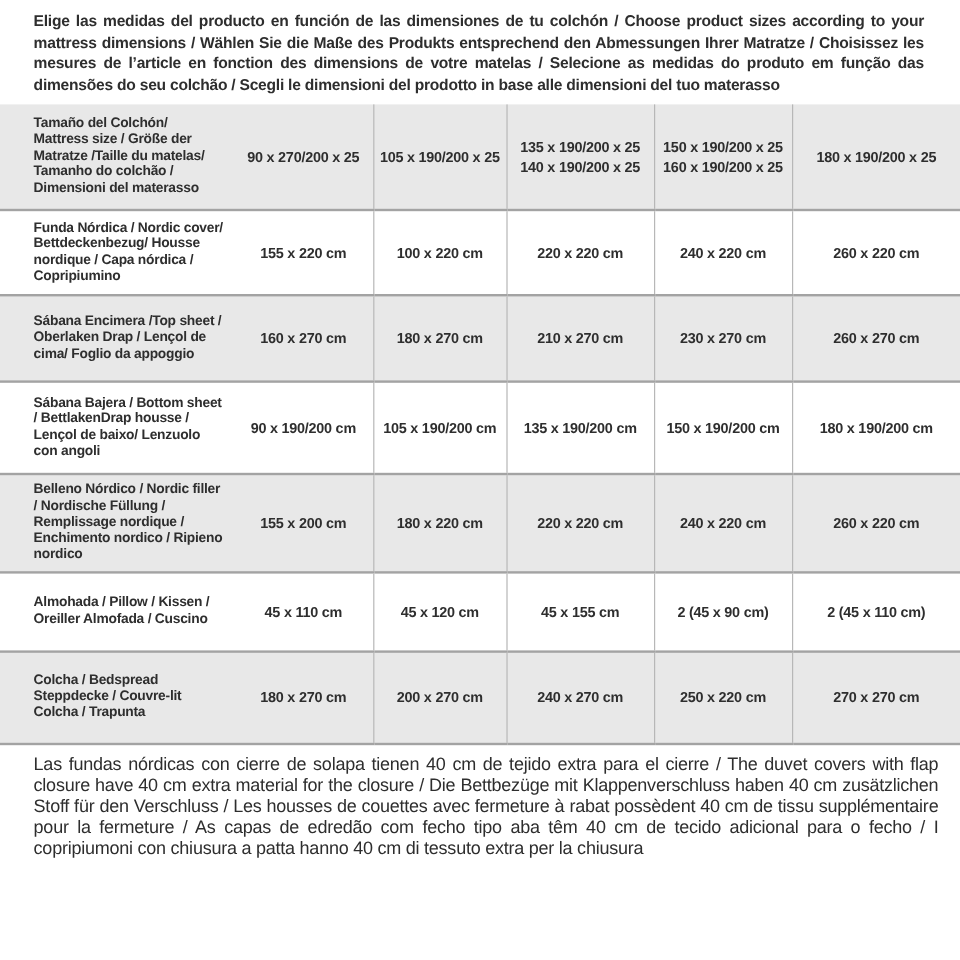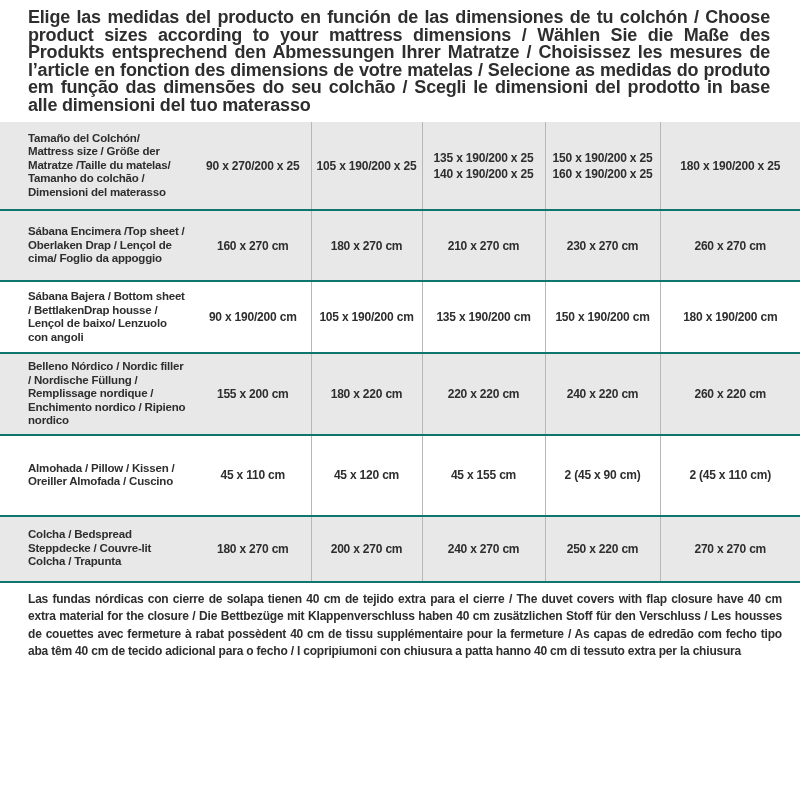--- a/index.html
+++ b/index.html
@@ -13,34 +13,34 @@
   body{
     width:800px;height:800px;overflow:hidden;
     background:#ffffff;
     font-family:"Liberation Sans","DejaVu Sans",sans-serif;
     color:var(--text);
     -webkit-font-smoothing:antialiased;
   }
   .intro{
     margin:0;
     padding:9px 30px 6px 28px;
-    font-size:18px;
+    font-size:13px;
     font-weight:700;
     line-height:17.5px;
     letter-spacing:-0.2px;
     text-align:justify;
   }
   table.size-table{
     width:800px;
     table-layout:fixed;
     border-collapse:collapse;
     margin-top:2px;
   }
   table.size-table td{
-    border-bottom:2px solid #0f766e;
+    border-bottom:2px solid #a3a3a3;
     vertical-align:middle;
     font-weight:700;
     letter-spacing:-0.2px;
   }
   tr.row-odd td{background:var(--row-alt);}
   tr.row-even td{background:var(--row-base);}
   td.cell-label{
     padding:6px 8px 6px 28px;
     font-size:11.5px;
     line-height:13.5px;
@@ -60,22 +60,22 @@
   tr:nth-child(2) td{height:71px;}
   tr:nth-child(3) td{height:72px;}
   tr:nth-child(4) td{height:77px;}
   tr:nth-child(5) td{height:81px;}
   tr:nth-child(6) td{height:66px;}
   tr:nth-child(7) td{height:77px;}
   tr:nth-child(8) td{height:74px;}
   .footnote{
     margin:0;
     padding:8px 18px 6px 28px;
-    font-size:12px;
-    font-weight:700;
+    font-size:15px;
+    font-weight:400;
     line-height:17.5px;
     letter-spacing:-0.2px;
     text-align:justify;
   }
 </style>
 </head>
 <body>
 
 <p class="intro">Elige las medidas del producto en función de las dimensiones de tu colchón / Choose product sizes according to your mattress dimensions / Wählen Sie die Maße des Produkts entsprechend den Abmessungen Ihrer Matratze / Choisissez les mesures de l’article en fonction des dimensions de votre matelas / Selecione as medidas do produto em função das dimensões do seu colchão / Scegli le dimensioni del prodotto in base alle dimensioni del tuo materasso</p>
 
@@ -91,20 +91,28 @@
   <tbody>
       <tr class="row-odd">
         <td class="cell-label">Tamaño del Colchón/ Mattress size / Größe der Matratze /Taille du matelas/ Tamanho do colchão / Dimensioni del materasso</td>
         <td class="cell-value">90 x 270/200 x 25</td>
         <td class="cell-value">105 x 190/200 x 25</td>
         <td class="cell-value">135 x 190/200 x 25
 140 x 190/200 x 25</td>
         <td class="cell-value">150 x 190/200 x 25
 160 x 190/200 x 25</td>
         <td class="cell-value">180 x 190/200 x 25</td>
+      </tr>
+      <tr class="row-even">
+        <td class="cell-label">Funda Nórdica /  Nordic cover/ Bettdeckenbezug/ Housse nordique  / Capa nórdica / Copripiumino</td>
+        <td class="cell-value">155 x 220 cm</td>
+        <td class="cell-value">100 x 220 cm</td>
+        <td class="cell-value">220 x 220 cm</td>
+        <td class="cell-value">240 x 220 cm</td>
+        <td class="cell-value">260 x 220 cm</td>
       </tr>
       <tr class="row-odd">
         <td class="cell-label">Sábana Encimera /Top sheet / Oberlaken Drap / Lençol de cima/ Foglio da appoggio</td>
         <td class="cell-value">160 x 270 cm</td>
         <td class="cell-value">180 x 270 cm</td>
         <td class="cell-value">210 x 270 cm</td>
         <td class="cell-value">230 x 270 cm</td>
         <td class="cell-value">260 x 270 cm</td>
       </tr>
       <tr class="row-even">

